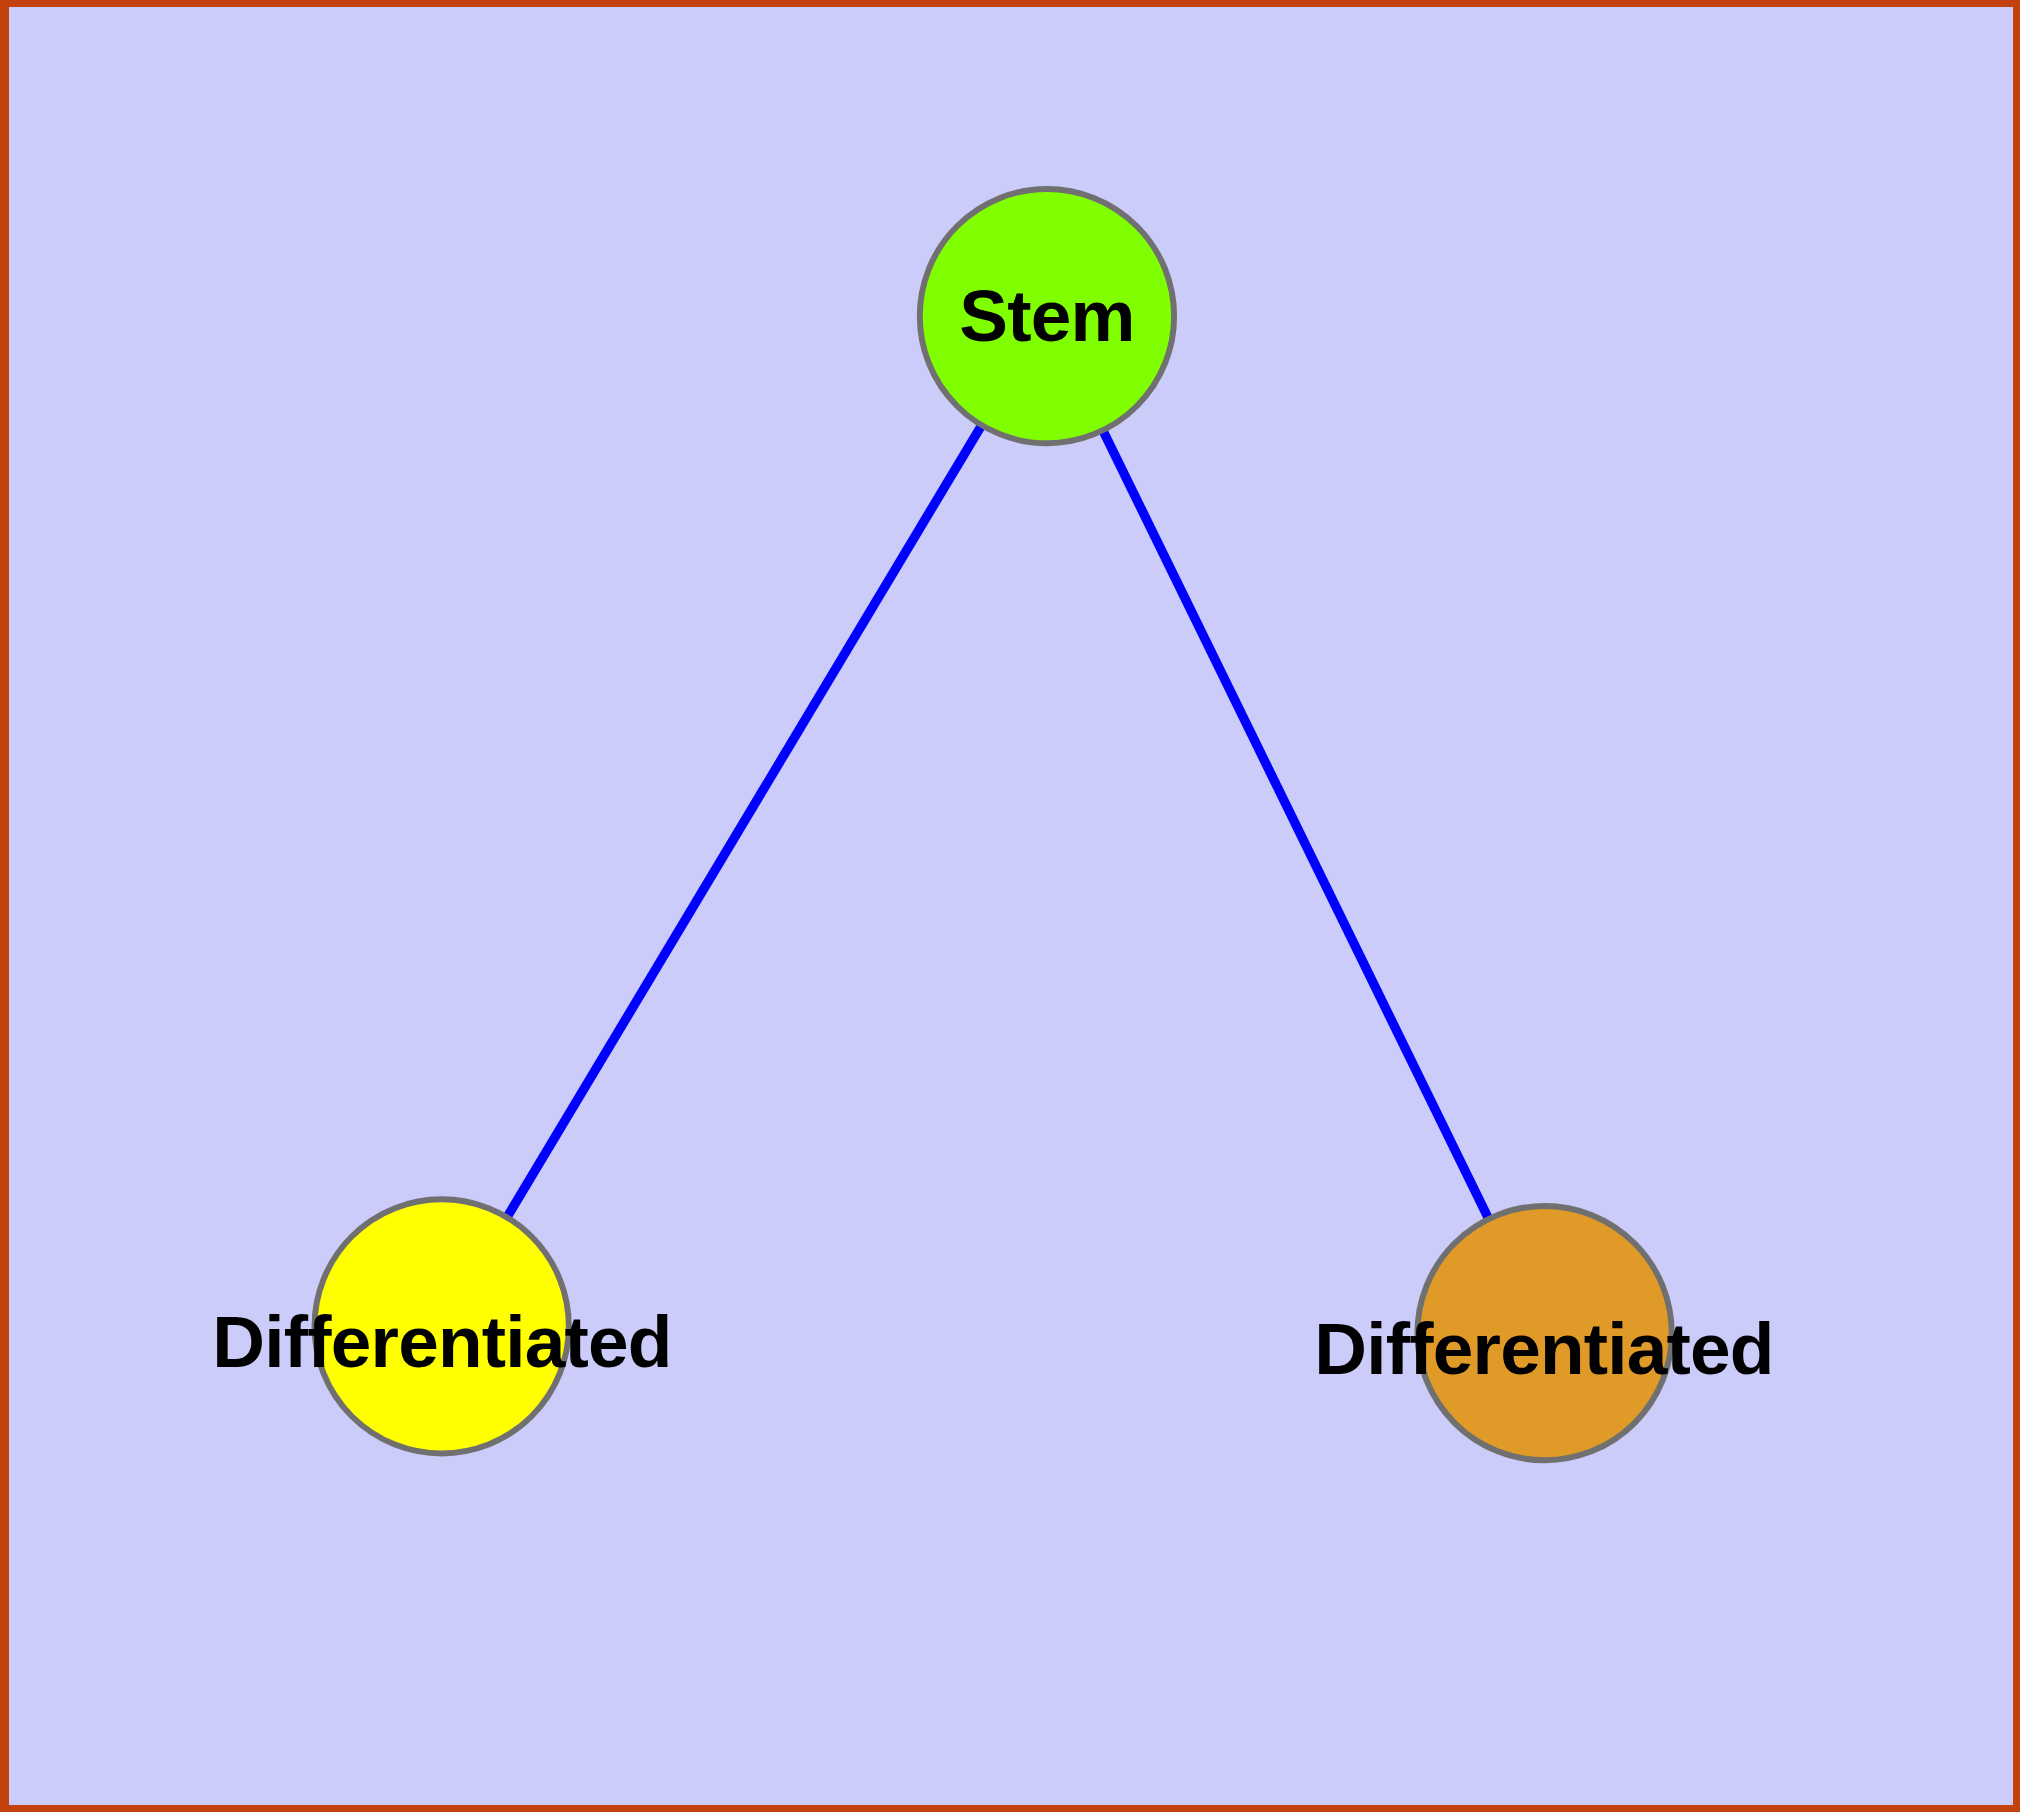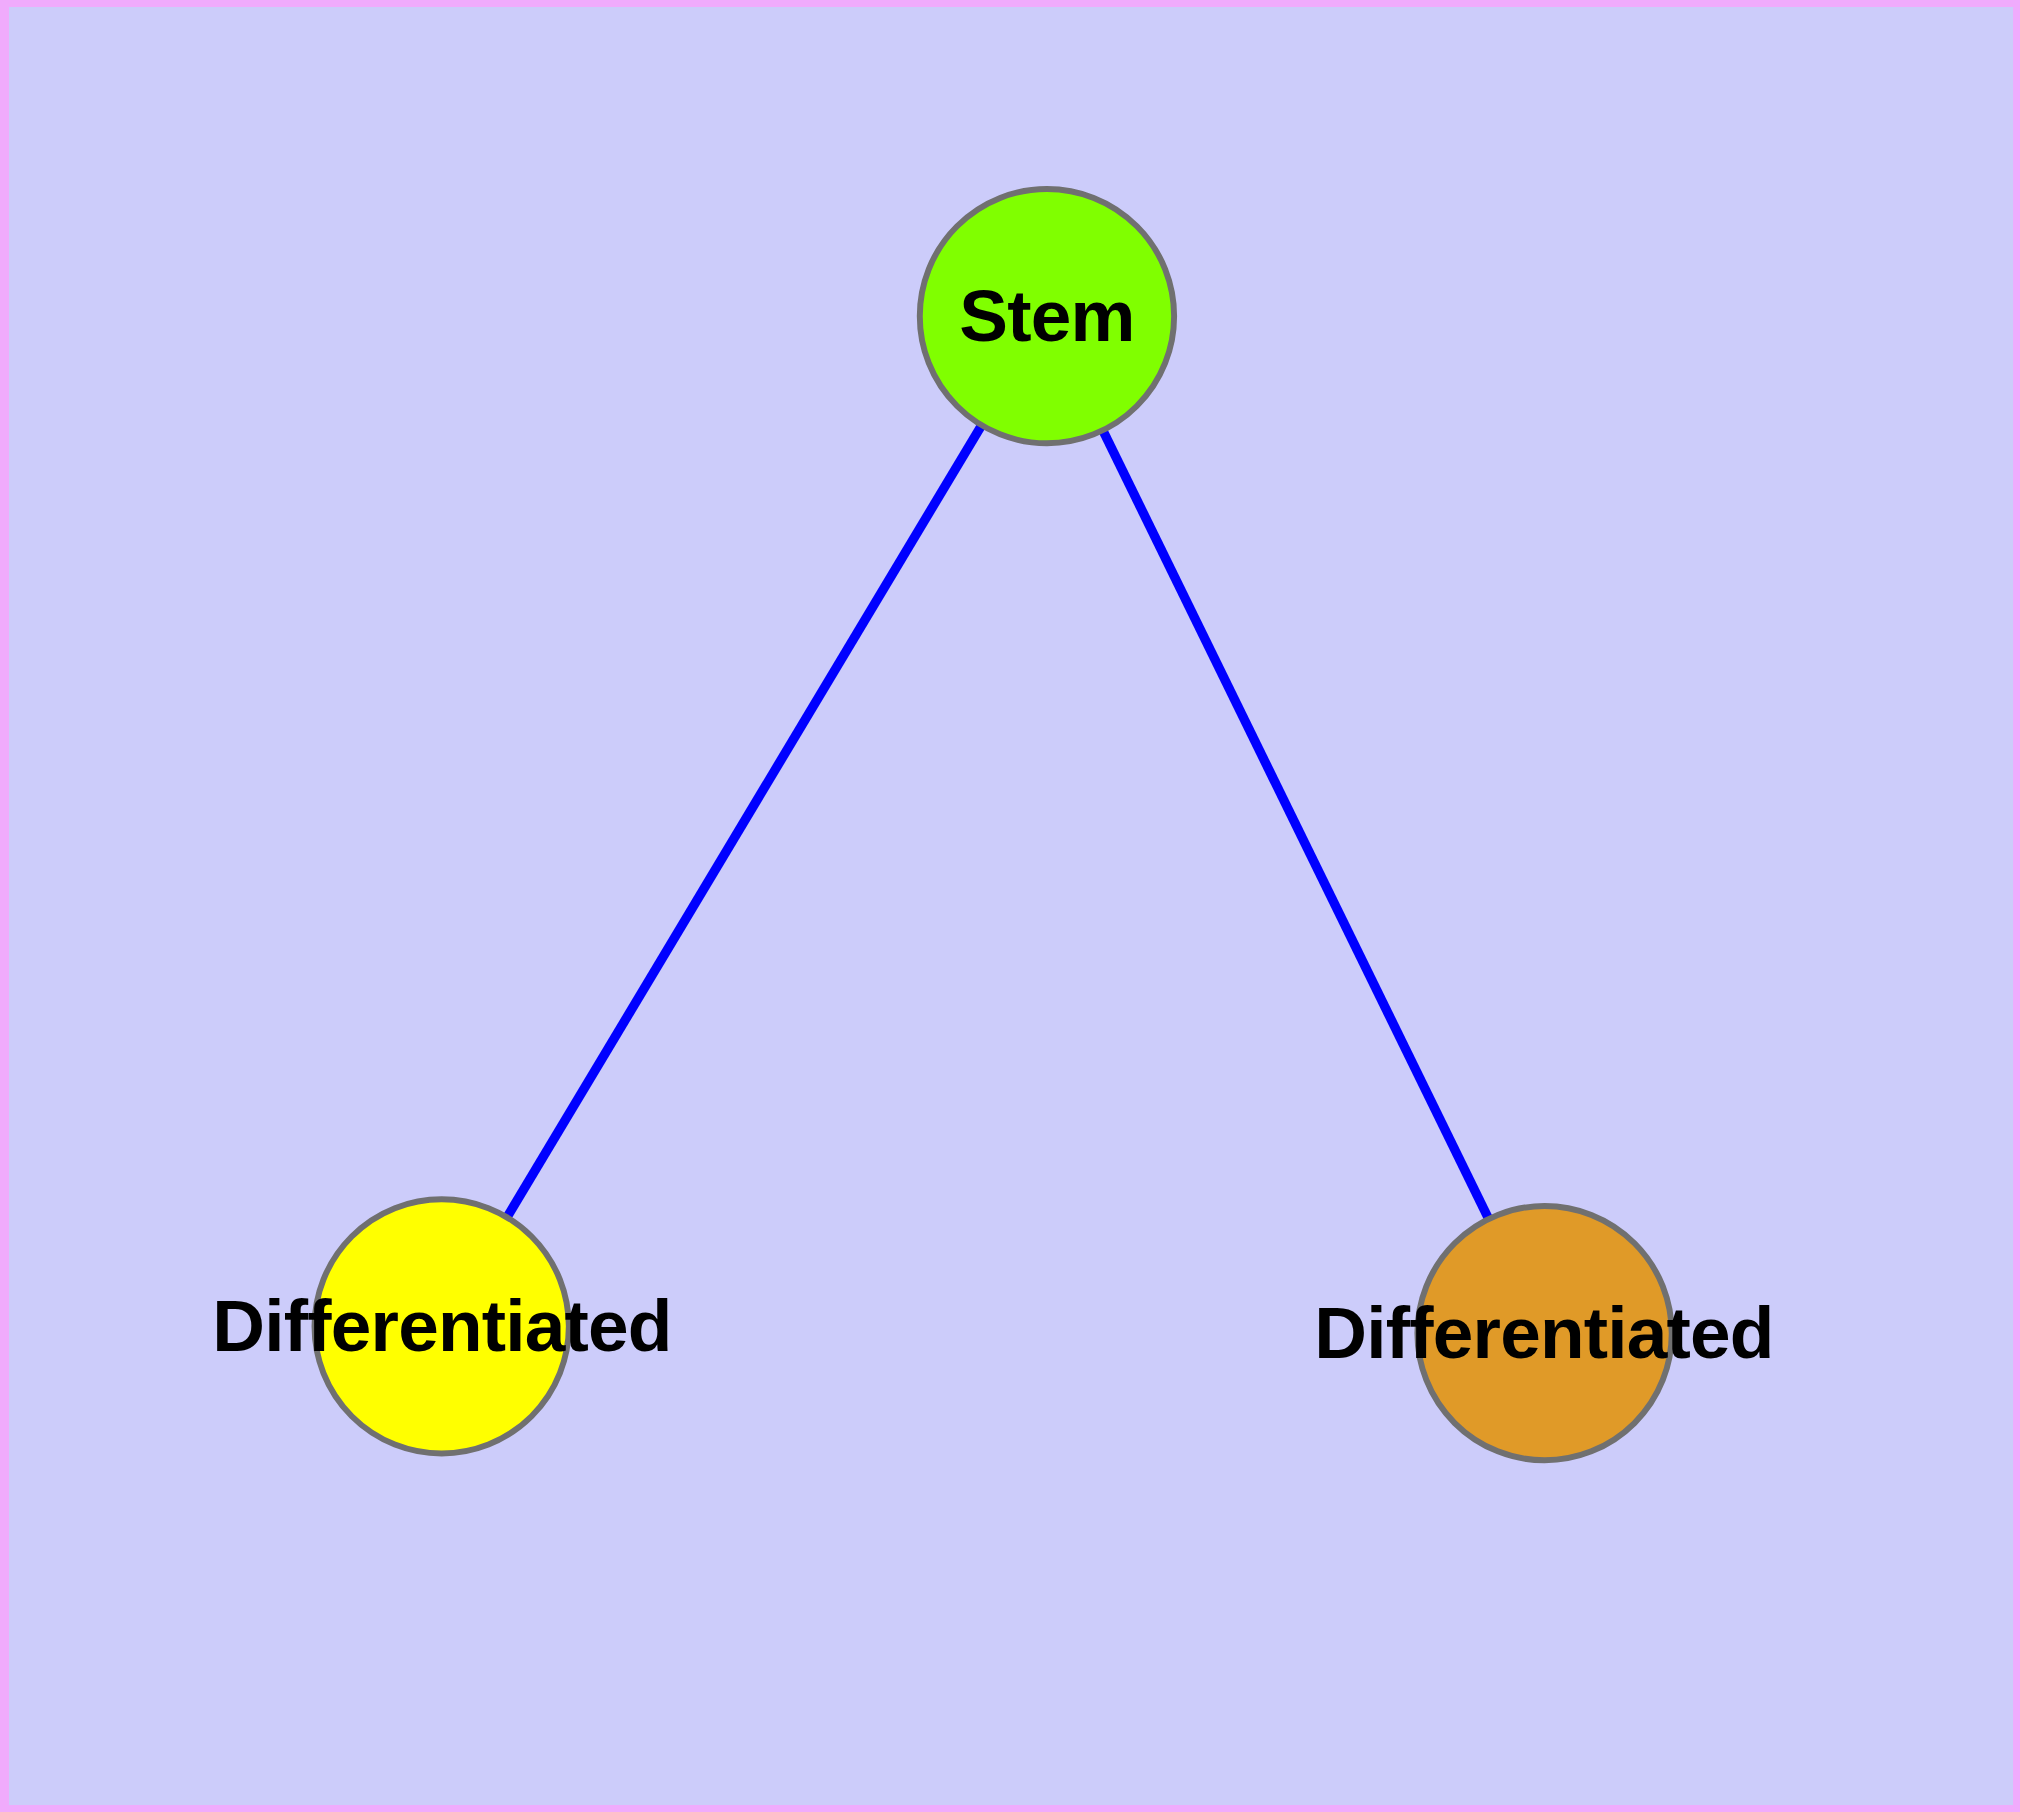--- a/index.html
+++ b/index.html
@@ -11,21 +11,21 @@
   body {
     width: 2021px;
     height: 1812px;
     overflow: hidden;
     font-family: "Liberation Sans", sans-serif;
   }
   #canvas {
     position: relative;
     width: 2021px;
     height: 1812px;
-    background: #f0abfc;
+    background: #c2410c;
   }
   #plot-area {
     position: absolute;
     left: 8.5px;
     top: 6.8px;
     width: 2004px;
     height: 1798px;
     background: #ccccfa;
     overflow: hidden;
   }
@@ -41,21 +41,21 @@
     text-align: center;
     color: #000000;
     font-family: "Liberation Sans", sans-serif;
     font-weight: bold;
     line-height: 1.08;
     white-space: pre;
     pointer-events: none;
     transform: translate(-50%, -50%);
   }
   .label-stem   { font-size: 73px; letter-spacing: -0.8px; }
-  .label-leaf   { font-size: 73px; letter-spacing: -0.8px; }
+  .label-leaf   { font-size: 73px; letter-spacing: -0.8px; margin-top: 16px; }
 </style>
 </head>
 <body>
 
 <div id="canvas">
   <div id="plot-area"></div>
 
   <svg id="graph-svg" viewBox="0 0 2384 2138" preserveAspectRatio="none" xmlns="http://www.w3.org/2000/svg">
     <g id="edge-layer">
         <line x1="1159.9763536598102" y1="498.2495608368434" x2="596.0236463401898" y2="1439.7504391631567" stroke="#0000ff" stroke-width="11"></line>

